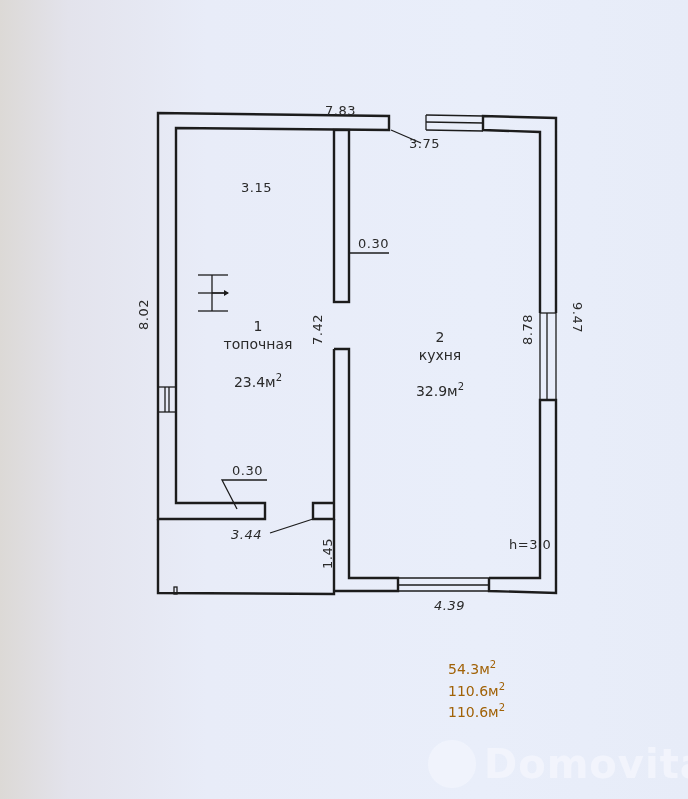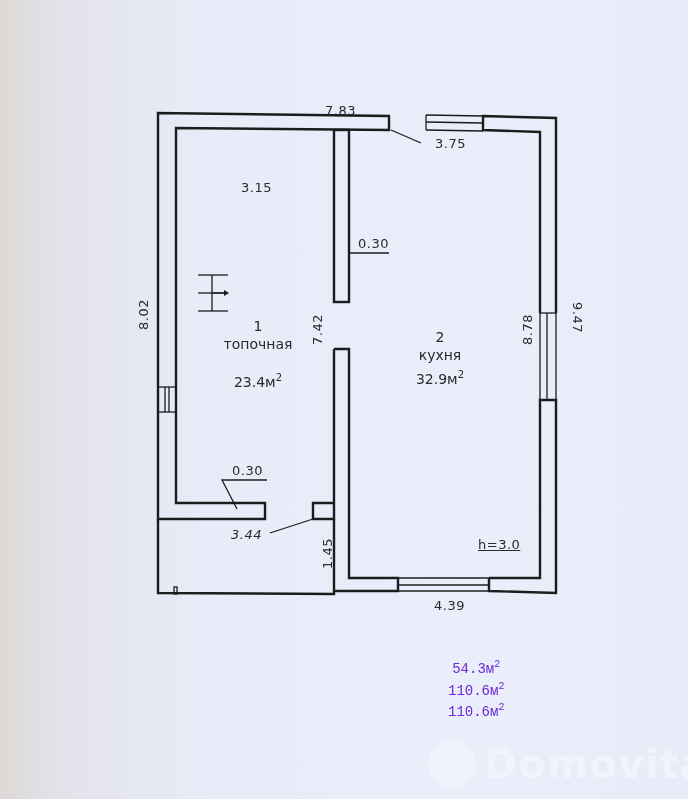--- a/index.html
+++ b/index.html
@@ -8,21 +8,21 @@
     background: linear-gradient(90deg, #dcd9d6 0%, #e3e3ec 10%, #e8ecf8 30%, #e9eefa 70%, #e7ecf8 100%);
     font-family: "DejaVu Sans", sans-serif;
   }
   #plan { position:absolute; left:0; top:0; width:688px; height:799px; }
   .wall { fill:none; stroke:#1c1c1c; stroke-width:2.4; stroke-linejoin:miter; }
   .thin { fill:none; stroke:#1c1c1c; stroke-width:1.3; }
   .lbl { position:absolute; color:#2a2a2a; font-size:13px; letter-spacing:0.5px; white-space:nowrap; line-height:1; }
   .rot { transform-origin:center center; }
   .area { position:absolute; color:#2a2a2a; font-size:14px; text-align:center; line-height:1.25; }
   sup { font-size:10px; }
-  .totals { position:absolute; left:448px; top:656px; color:#6d28d9; font-size:14px; line-height:17px; text-align:center;font-family:Liberation Mono, monospace; }
+  .totals { position:absolute; left:448px; top:656px; color:#a16207; font-size:14px; line-height:17px; text-align:left; }
   .wm { position:absolute; left:428px; top:740px; display:flex; align-items:center; gap:8px; opacity:0.85; }
   .wm-circle { width:48px; height:48px; border-radius:50%; background:#f2f5fd; }
   .wm-text { color:#f4f6fd; font-size:40px; font-weight:bold; letter-spacing:1px; }
 </style>
 </head>
 <body>
 
 <svg id="plan" viewBox="0 0 688 799" xmlns="http://www.w3.org/2000/svg">
 
   <g>
@@ -76,41 +76,41 @@
     <line class="thin" x1="198" y1="293" x2="228" y2="293"></line>
     <line class="thin" x1="198" y1="311" x2="228" y2="311"></line>
     <line class="thin" x1="212" y1="275" x2="212" y2="311"></line>
     <line class="thin" x1="212" y1="293" x2="224" y2="293"></line>
     <polygon points="224,290 229,293 224,296" fill="#1c1c1c"></polygon>
   </g>
 </svg>
 
 <span class="lbl" style="left:325px; top:104px;">7.83</span>
 <span class="lbl" style="left:241px; top:133px;margin-top:48px;">3.15</span>
-<span class="lbl" style="left:435px; top:137px;">3.75</span>
+<span class="lbl" style="left:409px; top:137px;">3.75</span>
 <span class="lbl" style="left:358px; top:237px;">0.30</span>
 <span class="lbl rot" style="left:128px; top:308px; transform:rotate(-90deg);">8.02</span>
 <span class="lbl rot" style="left:302px; top:323px; transform:rotate(-90deg);">7.42</span>
 <span class="lbl rot" style="left:512px; top:323px; transform:rotate(-90deg);">8.78</span>
 <span class="lbl rot" style="left:562px; top:311px; transform:rotate(90deg);">9.47</span>
 <span class="lbl" style="left:232px; top:464px;">0.30</span>
 <span class="lbl" style="left:231px; top:528px;font-style:italic;">3.44</span>
 <span class="lbl rot" style="left:312px; top:547px; transform:rotate(-90deg);">1.45</span>
-<span class="lbl" style="left:434px; top:599px;">4.39</span>
-<span class="lbl" style="left:478px; top:538px;text-decoration:underline;">h=3.0</span>
+<span class="lbl" style="left:434px; top:599px;font-style:italic;">4.39</span>
+<span class="lbl" style="left:509px; top:538px;">h=3.0</span>
 
 <div class="area" style="left:212px; top:318px; width:92px;">
   <div>1</div>
   <div>топочная</div>
   <div style="margin-top:19px;"><span>23.4м</span><sup>2</sup></div>
 </div>
 <div class="area" style="left:400px; top:329px; width:80px;">
   <div>2</div>
   <div>кухня</div>
-  <div style="margin-top:5px;"><span>32.9м</span><sup>2</sup></div>
+  <div style="margin-top:17px;"><span>32.9м</span><sup>2</sup></div>
 </div>
 
 <div class="totals">
   <div><span>54.3м</span><sup>2</sup></div>
   <div><span>110.6м</span><sup>2</sup></div>
   <div><span>110.6м</span><sup>2</sup></div>
 </div>
 
 <div class="wm">
   <div class="wm-circle"></div>

